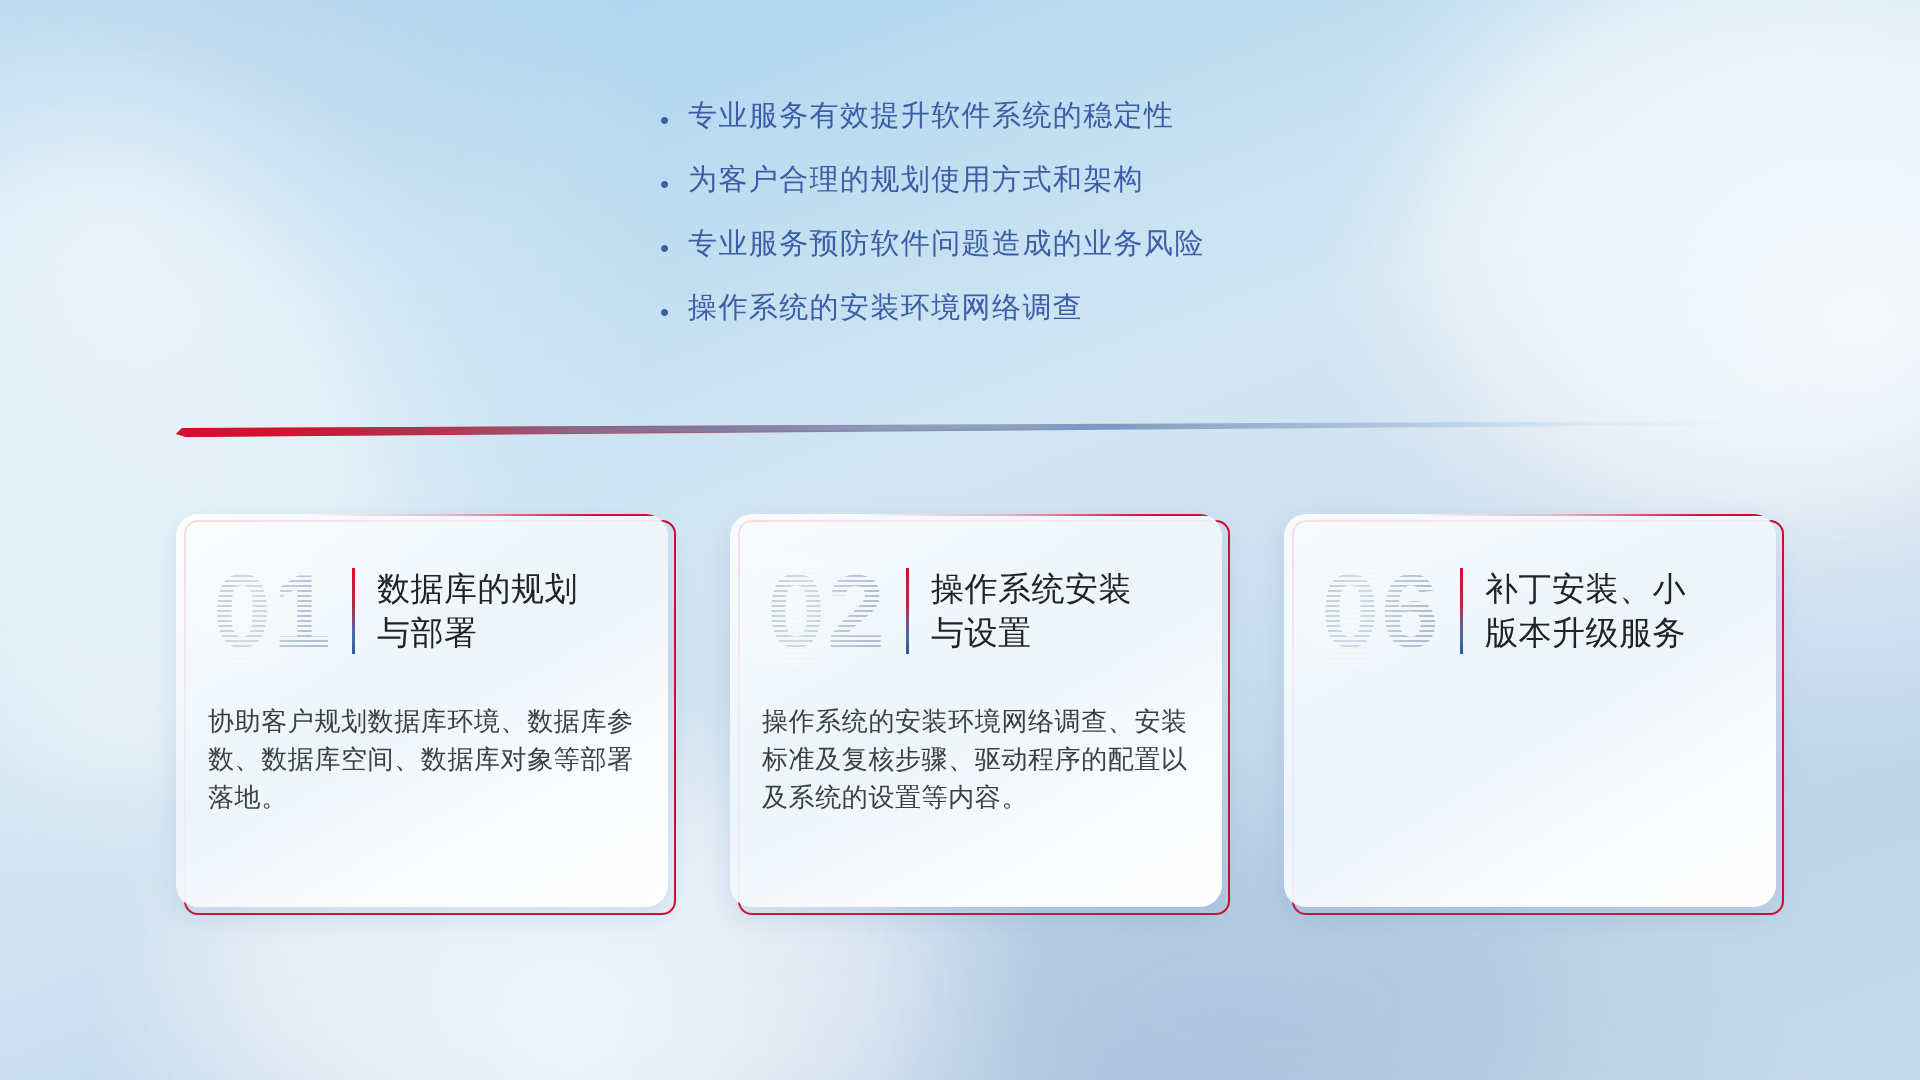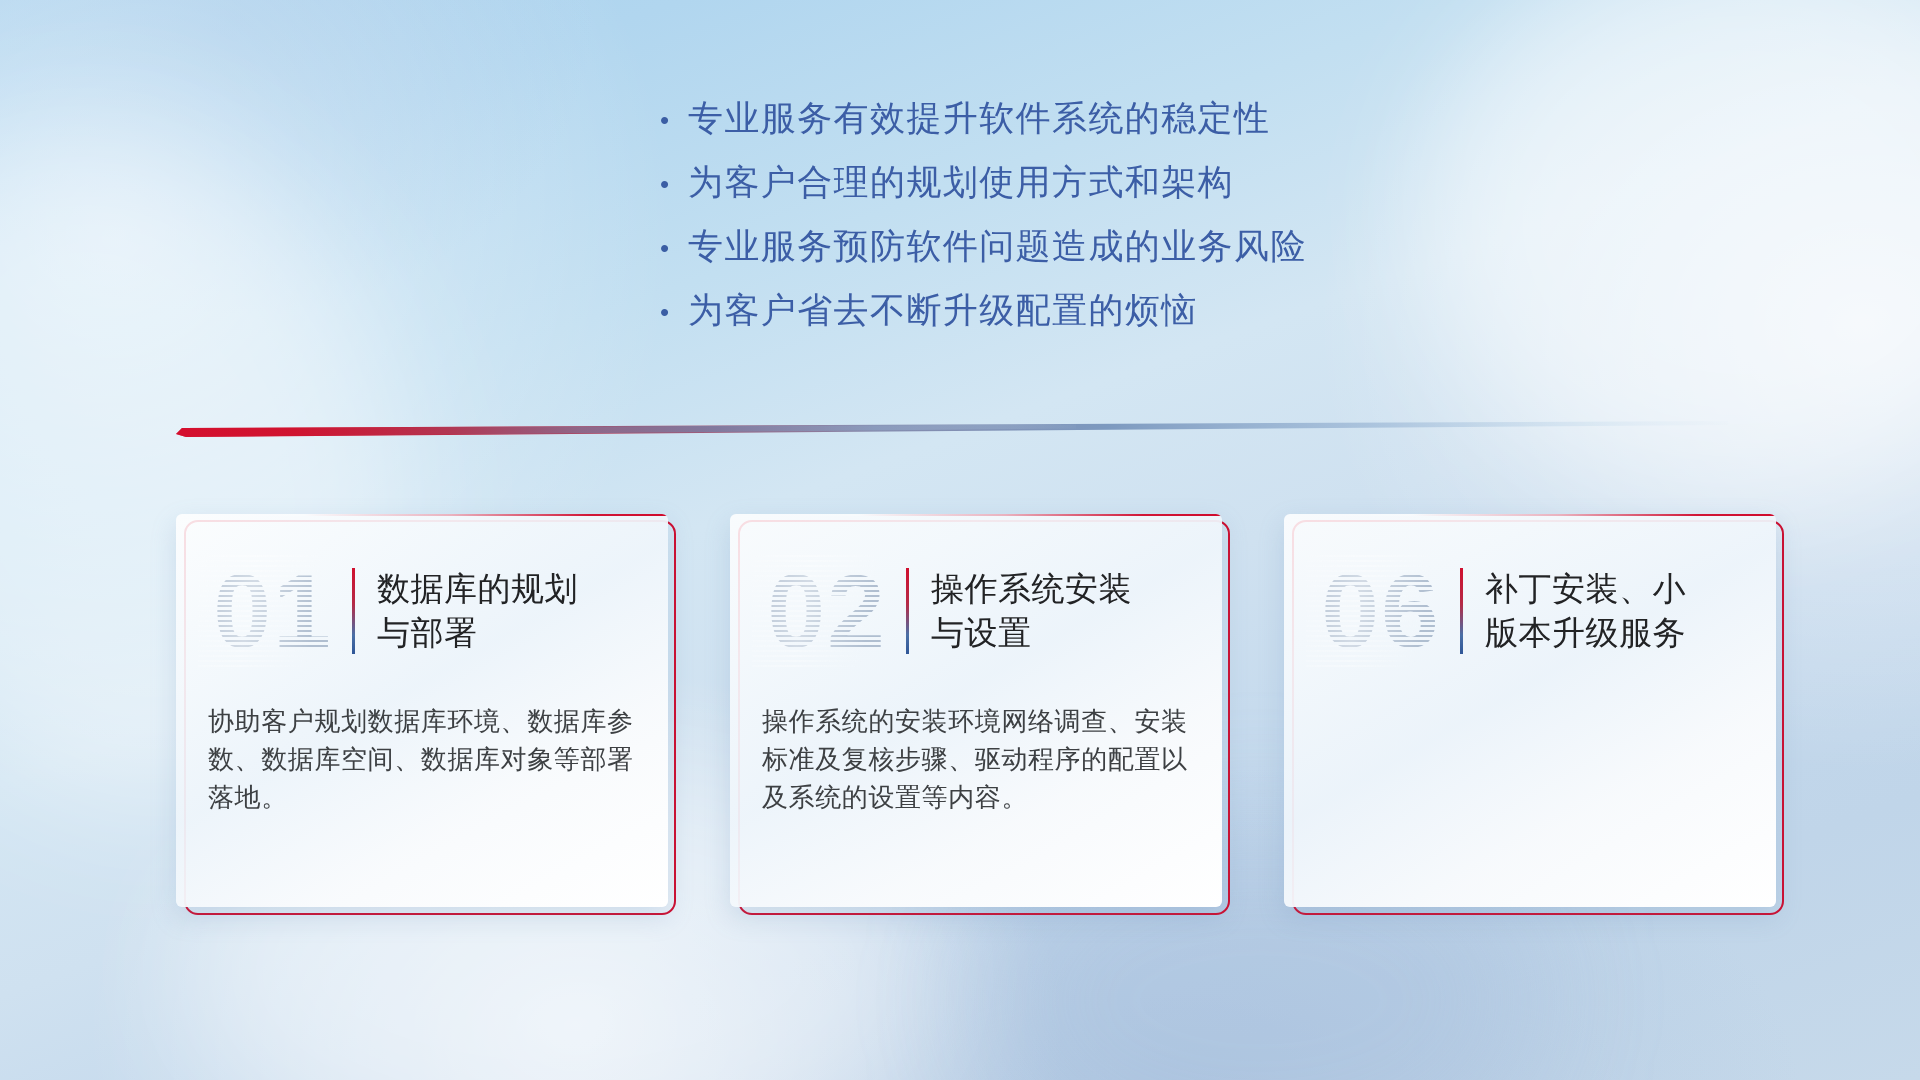--- a/index.html
+++ b/index.html
@@ -48,23 +48,24 @@
   .bullet-row {
     display:flex; align-items:flex-start;
     height:64px;
   }
   .bullet-dot {
     width:28px; flex:0 0 28px; text-align:left;
     color:#3b5ea4; font-size:26px; line-height:36px;
     padding-top:2px;
   }
   .bullet-text {
-    color:#3c5ea6; font-size:35px; line-height:36px;
+    color:#3c5ea6; font-size:29px; line-height:36px;
     letter-spacing:1.4px; font-weight:400;
     white-space:nowrap;
+    font-family:Liberation Mono, monospace;
   }
 
   
   #divider {
     position:absolute; left:176px; top:420px;
     width:1552px; height:22px;
   }
   #divider svg { display:block; width:100%; height:100%; }
 
   
@@ -80,21 +81,21 @@
   
   .card-frame {
     position:absolute; left:8px; top:6px;
     width:492px; height:395px;
     border:2px solid #cf0a2c;
     border-radius:14px;
   }
   .card-body {
     position:absolute; left:0; top:0;
     width:492px; height:393px;
-    border-radius:6px;
+    border-radius:22px;
     background:
       linear-gradient(150deg,
         rgba(255,255,255,0.86) 0%,
         rgba(246,250,253,0.92) 22%,
         rgba(238,245,251,0.95) 46%,
         rgba(249,251,253,0.97) 70%,
         rgba(255,255,255,1) 100%);
     box-shadow:0 10px 26px rgba(110,145,185,0.22);
     overflow:hidden;
   }
@@ -182,21 +183,21 @@
     <div class="bullet-row">
       <span class="bullet-dot">•</span>
       <span class="bullet-text">为客户合理的规划使用方式和架构</span>
     </div>
     <div class="bullet-row">
       <span class="bullet-dot">•</span>
       <span class="bullet-text">专业服务预防软件问题造成的业务风险</span>
     </div>
     <div class="bullet-row">
       <span class="bullet-dot">•</span>
-      <span class="bullet-text">为客户省去不断升级配置的烦恼</span>
+      <span class="bullet-text">操作系统的安装环境网络调查</span>
     </div>
   </div>
 
   <div id="divider">
     <svg viewBox="0 0 1552 22" preserveAspectRatio="none" aria-hidden="true">
       <defs>
         <linearGradient id="dividerGrad" x1="0" y1="0" x2="1" y2="0">
           <stop offset="0%" stop-color="#d40f2e" stop-opacity="1"></stop>
           <stop offset="13%" stop-color="#cf1430" stop-opacity="1"></stop>
           <stop offset="30%" stop-color="#a8405c" stop-opacity="0.95"></stop>

